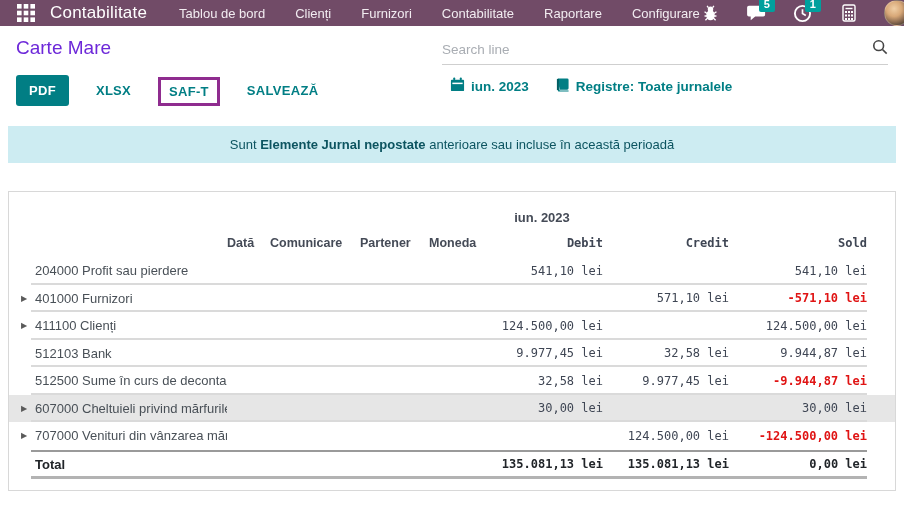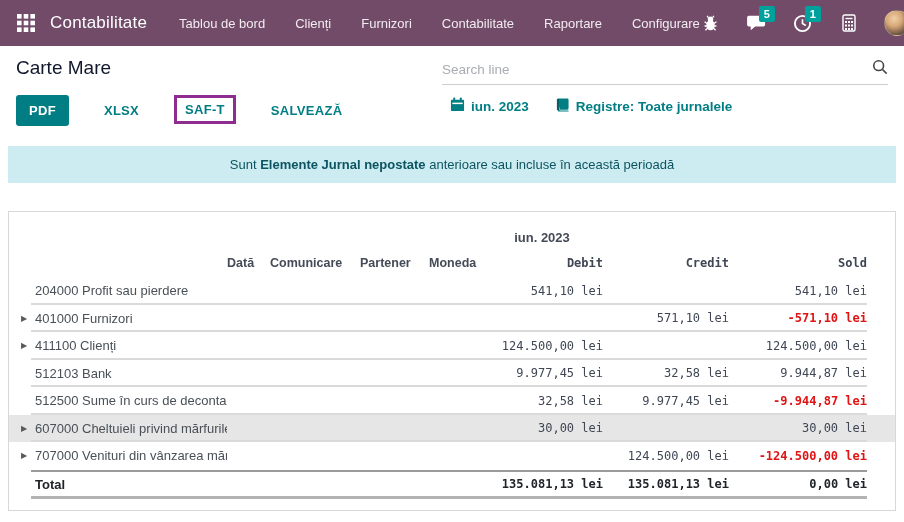--- a/index.html
+++ b/index.html
@@ -1,49 +1,49 @@
 <!DOCTYPE html>
 <html><head>
 <meta charset="utf-8">
 <style>
   * { margin:0; padding:0; box-sizing:border-box; }
   html,body { width:904px; height:522px; overflow:hidden; background:#fff;
     font-family:"Liberation Sans", sans-serif; }
 
   
-  .nav { height:46px; background:#714B67; display:flex; align-items:center;
+  .nav { height:26px; background:#714B67; display:flex; align-items:center;
     padding:0 15px; color:#fff; }
   .nav-left { display:flex; align-items:center; gap:13px; }
   .app-name { font-size:17px; letter-spacing:.2px; cursor:pointer; }
   .nav-menu { display:flex; align-items:center; gap:30px; margin-left:32px; }
   .nav-item { font-size:13px; color:#f2ecf1; cursor:pointer; white-space:nowrap; }
   .nav-right { margin-left:auto; display:flex; align-items:center; gap:24px; }
   .nav-ic { position:relative; width:22px; height:22px; display:flex;
     align-items:center; justify-content:center; cursor:pointer; }
   .badge { position:absolute; top:-6px; left:13px; background:#00A09D; color:#fff;
     font-size:11px; font-weight:bold; padding:0 5px; line-height:16px;
     border-radius:2px; }
   .avatar { width:26px; height:26px; border-radius:50%;
     background:radial-gradient(circle at 38% 32%, #f0cfa6 0%, #d8a878 35%, #8a6a50 62%, #43382e 85%, #2e2a26 100%);
     border:1px solid rgba(255,255,255,.25); cursor:pointer; }
 
   
   .header-row { display:flex; justify-content:space-between; align-items:flex-start;
     padding:11px 16px 0; }
-  .page-title { font-size:19px; color:#0f172a; font-weight:500; }
+  .page-title { font-size:19px; color:#6d28d9; font-weight:500; }
   .search-wrap { width:446px; display:flex; align-items:center; gap:6px;
     border-bottom:1px solid #cfcfcf; padding-bottom:5px; margin-top:2px; }
   .search-wrap input { flex:1; border:none; outline:none; font-size:13.5px;
     color:#333; background:transparent; font-family:"Liberation Sans",sans-serif; }
   .search-wrap input::placeholder { color:#a9adb3; }
 
   
   .toolbar-row { display:flex; justify-content:space-between; align-items:flex-start;
     padding:10px 16px 0; }
-  .btns { display:flex; align-items:flex-start; gap:24px; }
+  .btns { display:flex; align-items:flex-end; gap:16px; }
   .btn { font-size:13px; font-weight:bold; color:#017e84; background:none;
     border:none; padding:8px 11px; cursor:pointer; letter-spacing:.3px;
     font-family:"Liberation Sans",sans-serif; }
   .btn.primary { background:#017e84; color:#fff; border-radius:3px; padding:8px 13px; }
   .btn.hl { border:3px solid #8f2c8f; border-radius:0; padding:4px 8px; }
   .filters { display:flex; flex-direction:column; gap:9px; width:460px;
     margin-top:2px; }
   .filt-line { display:flex; align-items:center; gap:26px; }
   .filt-line.indent { margin-left:22px; }
   .filt-item { display:flex; align-items:center; gap:6px; font-size:13.5px;

